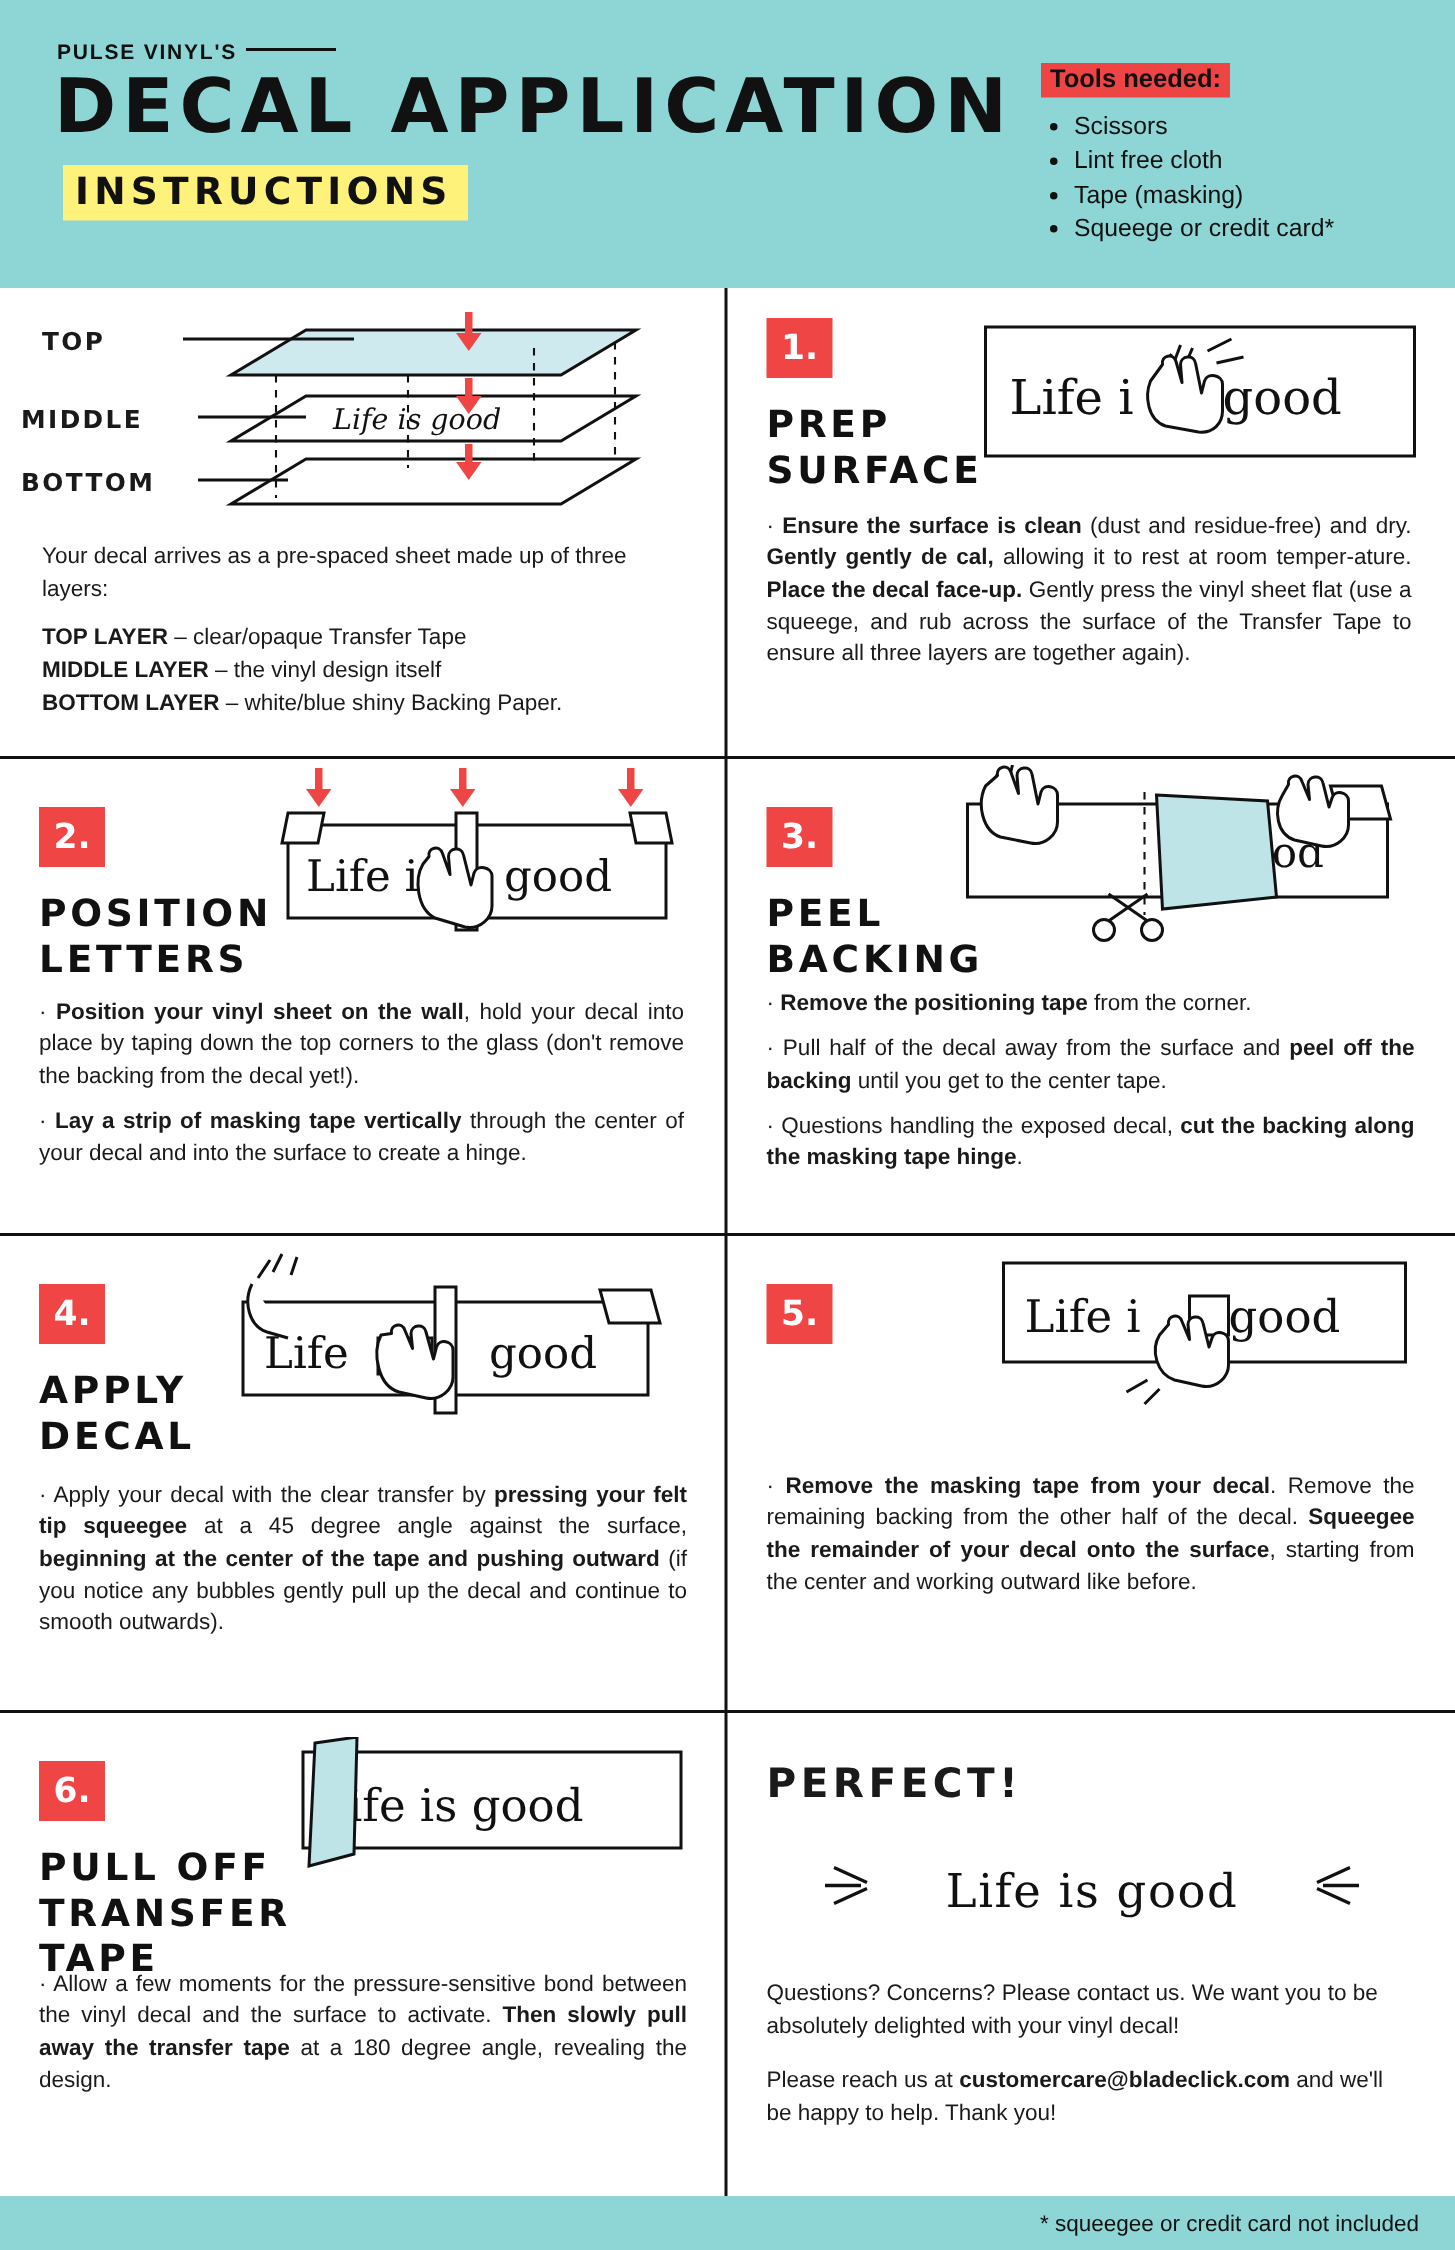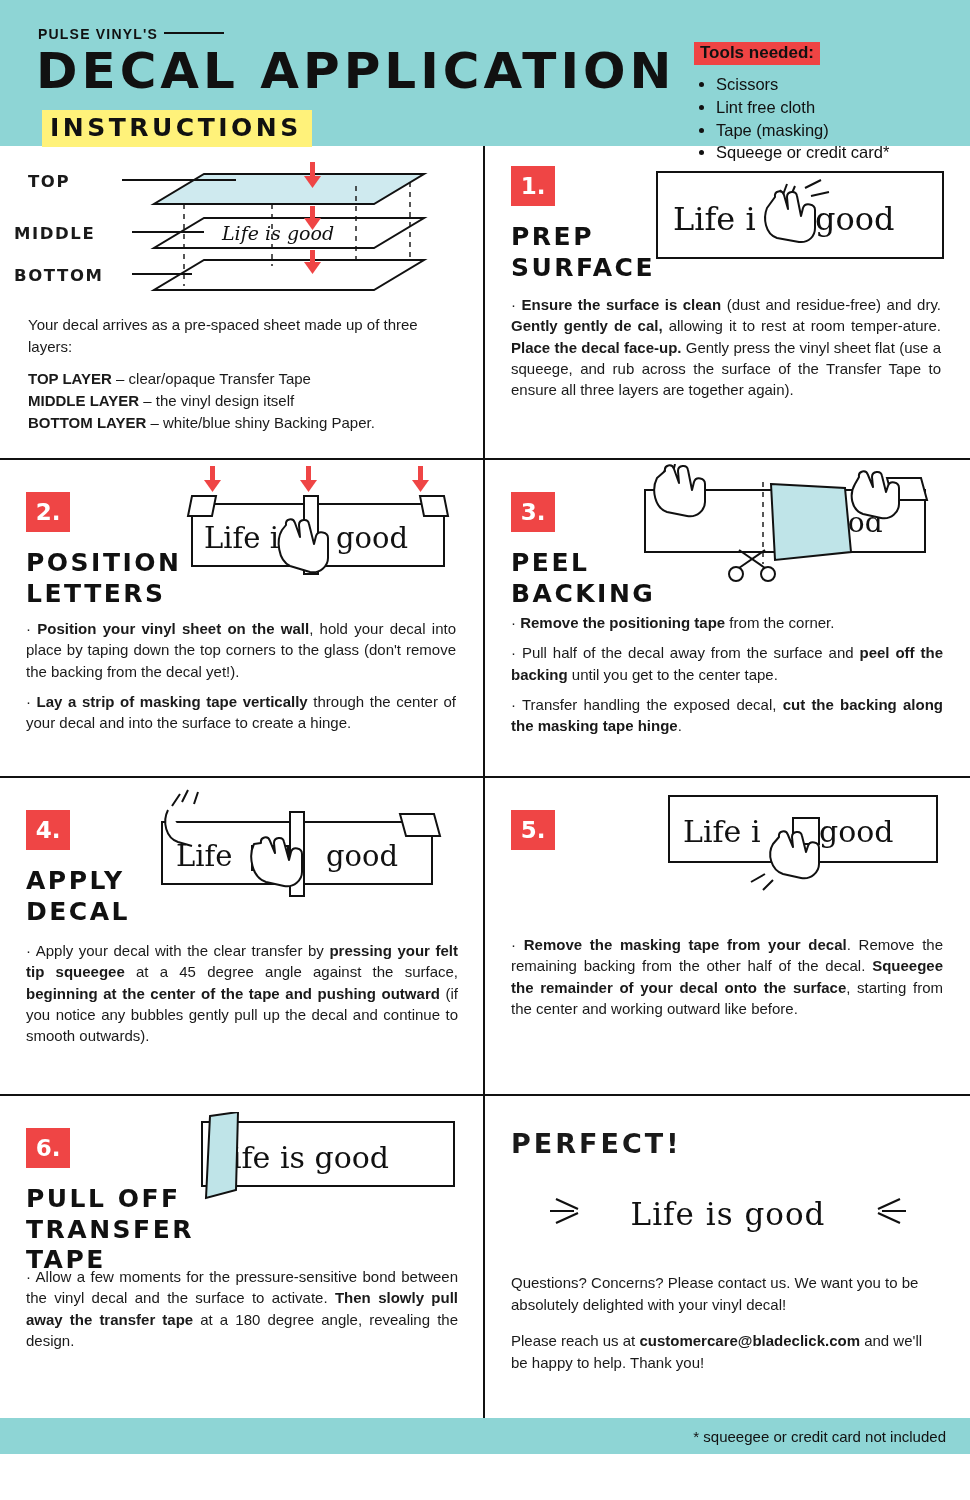--- a/index.html
+++ b/index.html
@@ -18,21 +18,21 @@
     position: relative;
     width: 970px;
     height: 1500px;
     background: #ffffff;
     box-sizing: border-box;
   }
 
   
   .header {
     position: relative;
-    height: 146px;
+    height: 192px;
     background: #8ed5d5;
     padding: 26px 30px 0 34px;
     box-sizing: border-box;
   }
   .brand {
     font-size: 14px;
     font-weight: bold;
     letter-spacing: 1.2px;
     color: #111;
     margin: 0 0 4px 4px;
@@ -386,21 +386,21 @@
               <line x1="130" y1="86" x2="104" y2="104"></line>
               <circle cx="101" cy="110" r="7"></circle>
               <circle cx="133" cy="110" r="7"></circle>
             </g>
           </svg>
         </div>
 
         <div class="body-text" style="position:absolute; top:152px; left:26px; width:432px;">
           <p><span>· </span><b>Remove the positioning tape</b><span> from the corner.</span></p>
           <p><span>· Pull half of the decal away from the surface and </span><b>peel off the backing</b><span> until you get to the center tape.</span></p>
-          <p><span>· Transfer handling the exposed decal, </span><b>cut the backing along the masking tape hinge</b><span>.</span></p>
+          <p><span>· Questions handling the exposed decal, </span><b>cut the backing along the masking tape hinge</b><span>.</span></p>
         </div>
       </div>
     </div>
 
     <div class="row row3">
 
       <div class="cell left">
         <div class="step-num" style="margin-top:14px;">4.</div>
         <div class="step-title" style="margin-top:16px;">APPLY
 DECAL</div>

